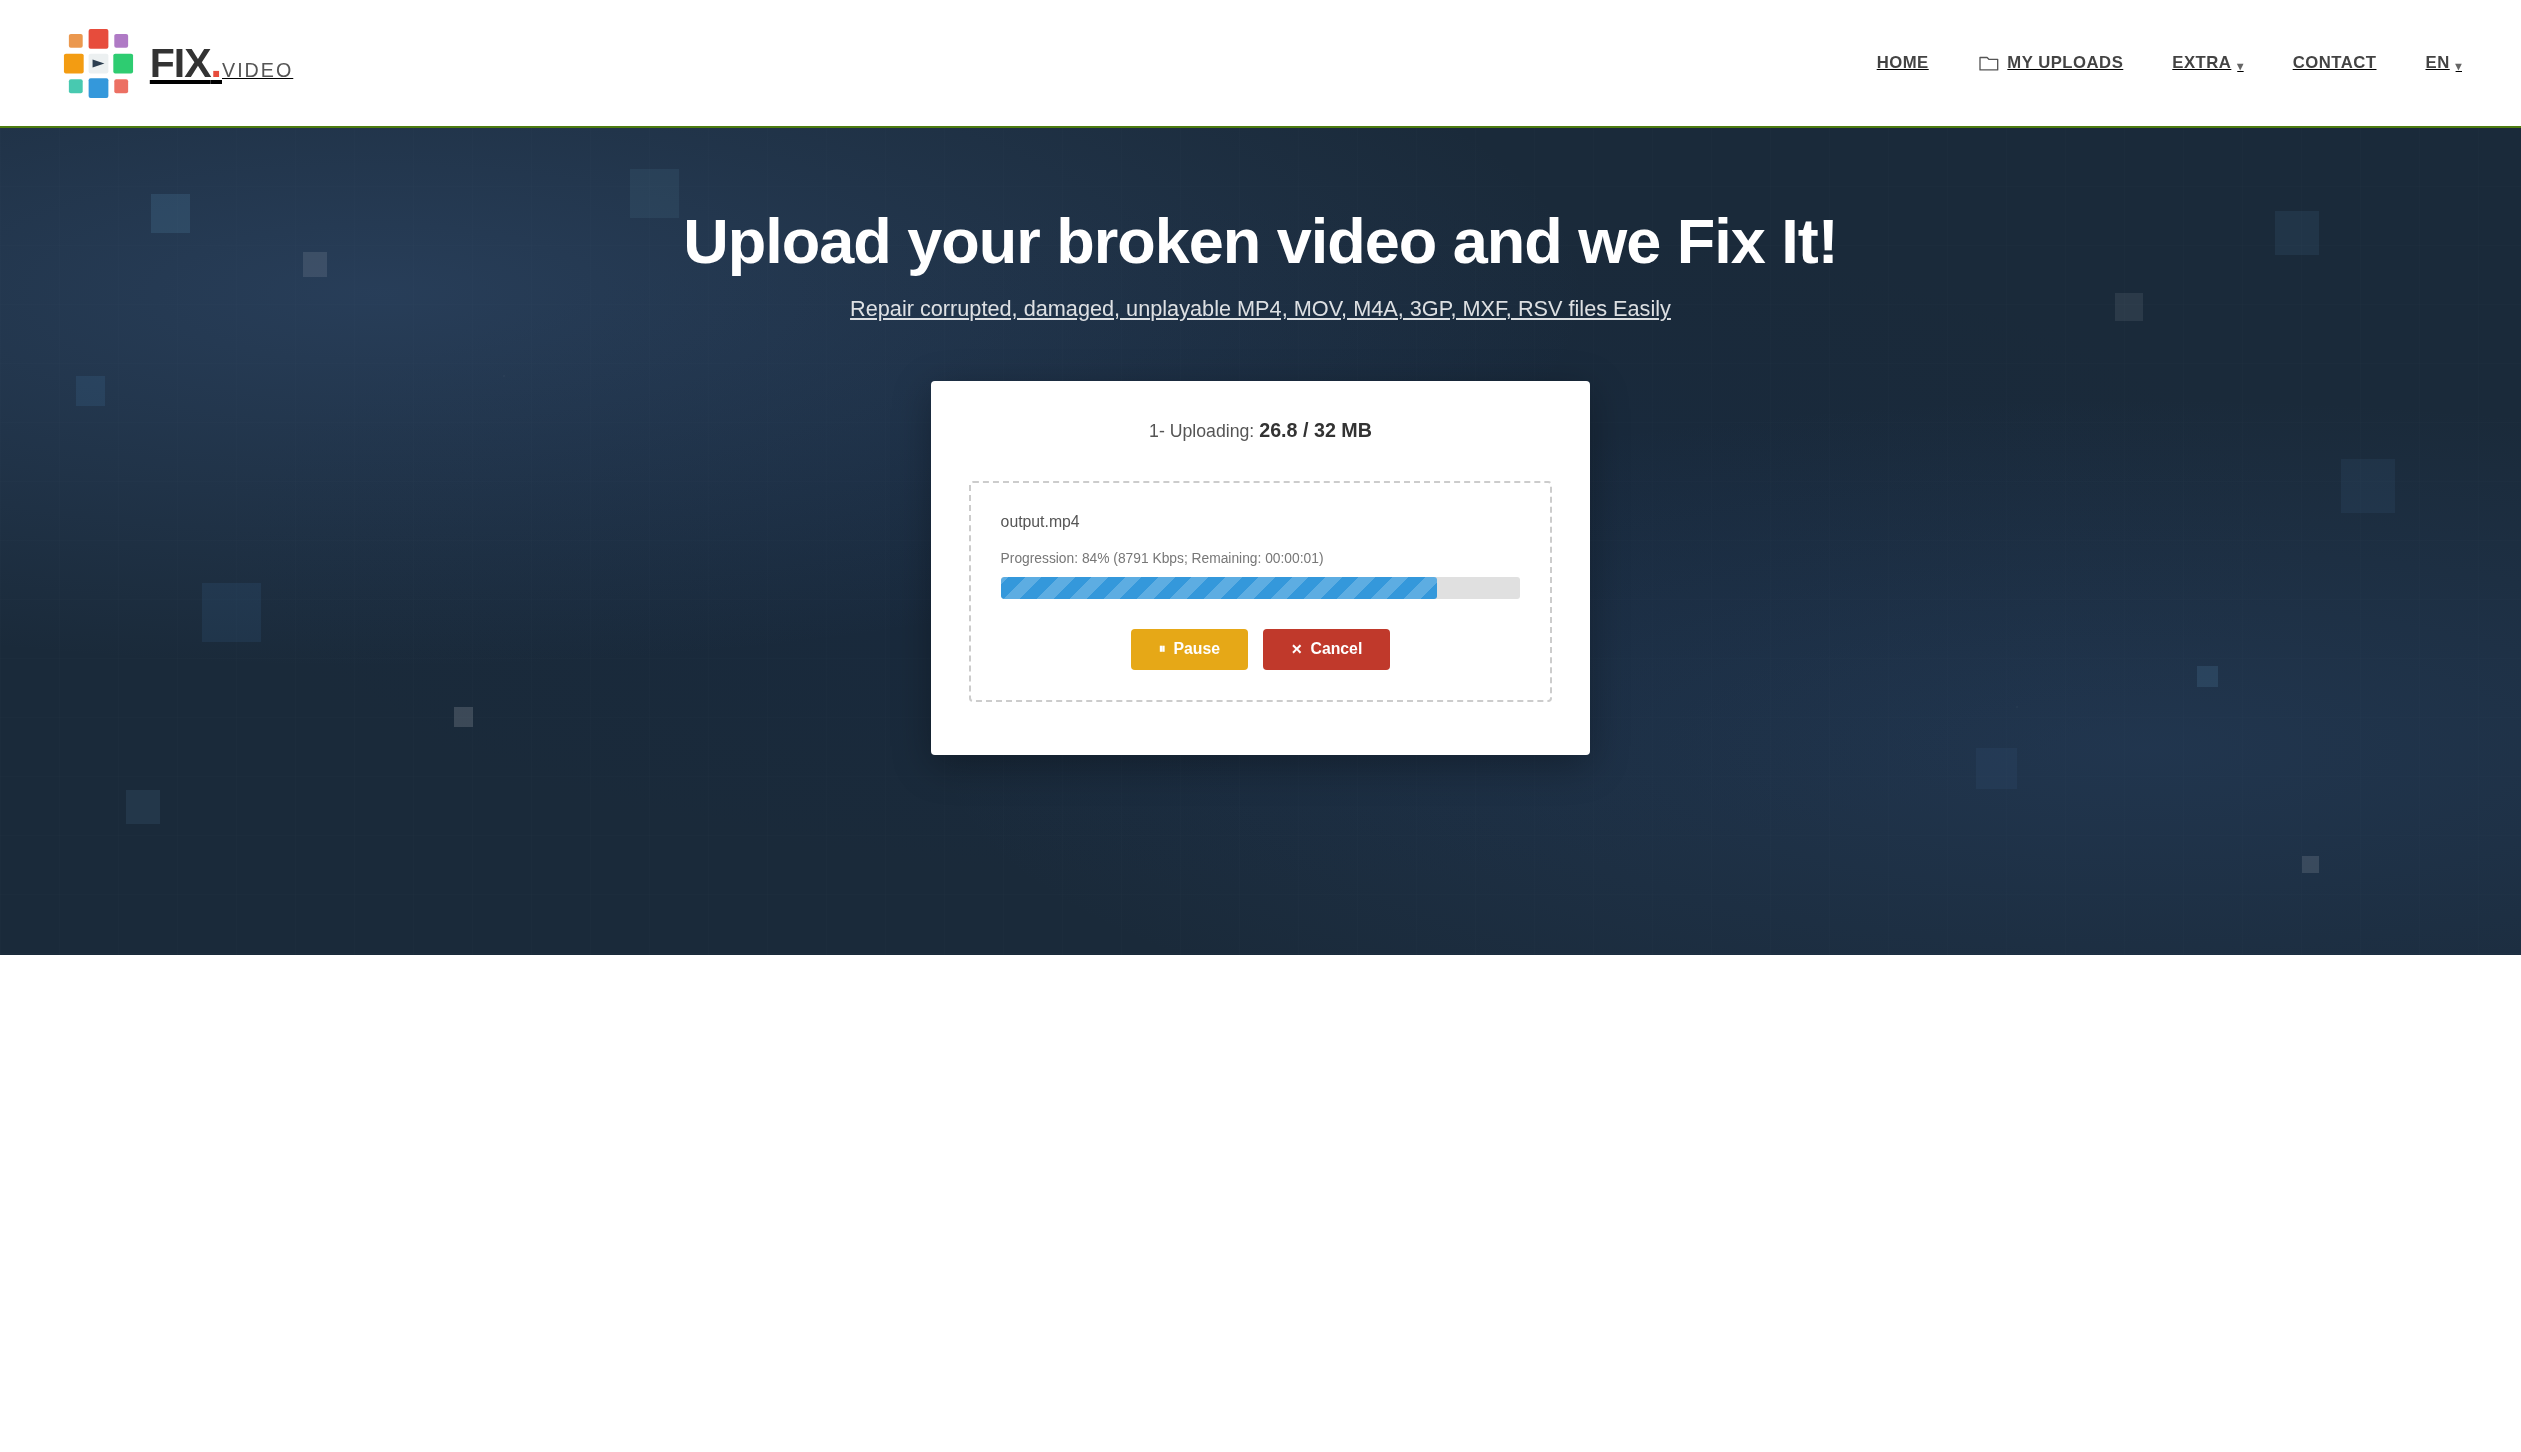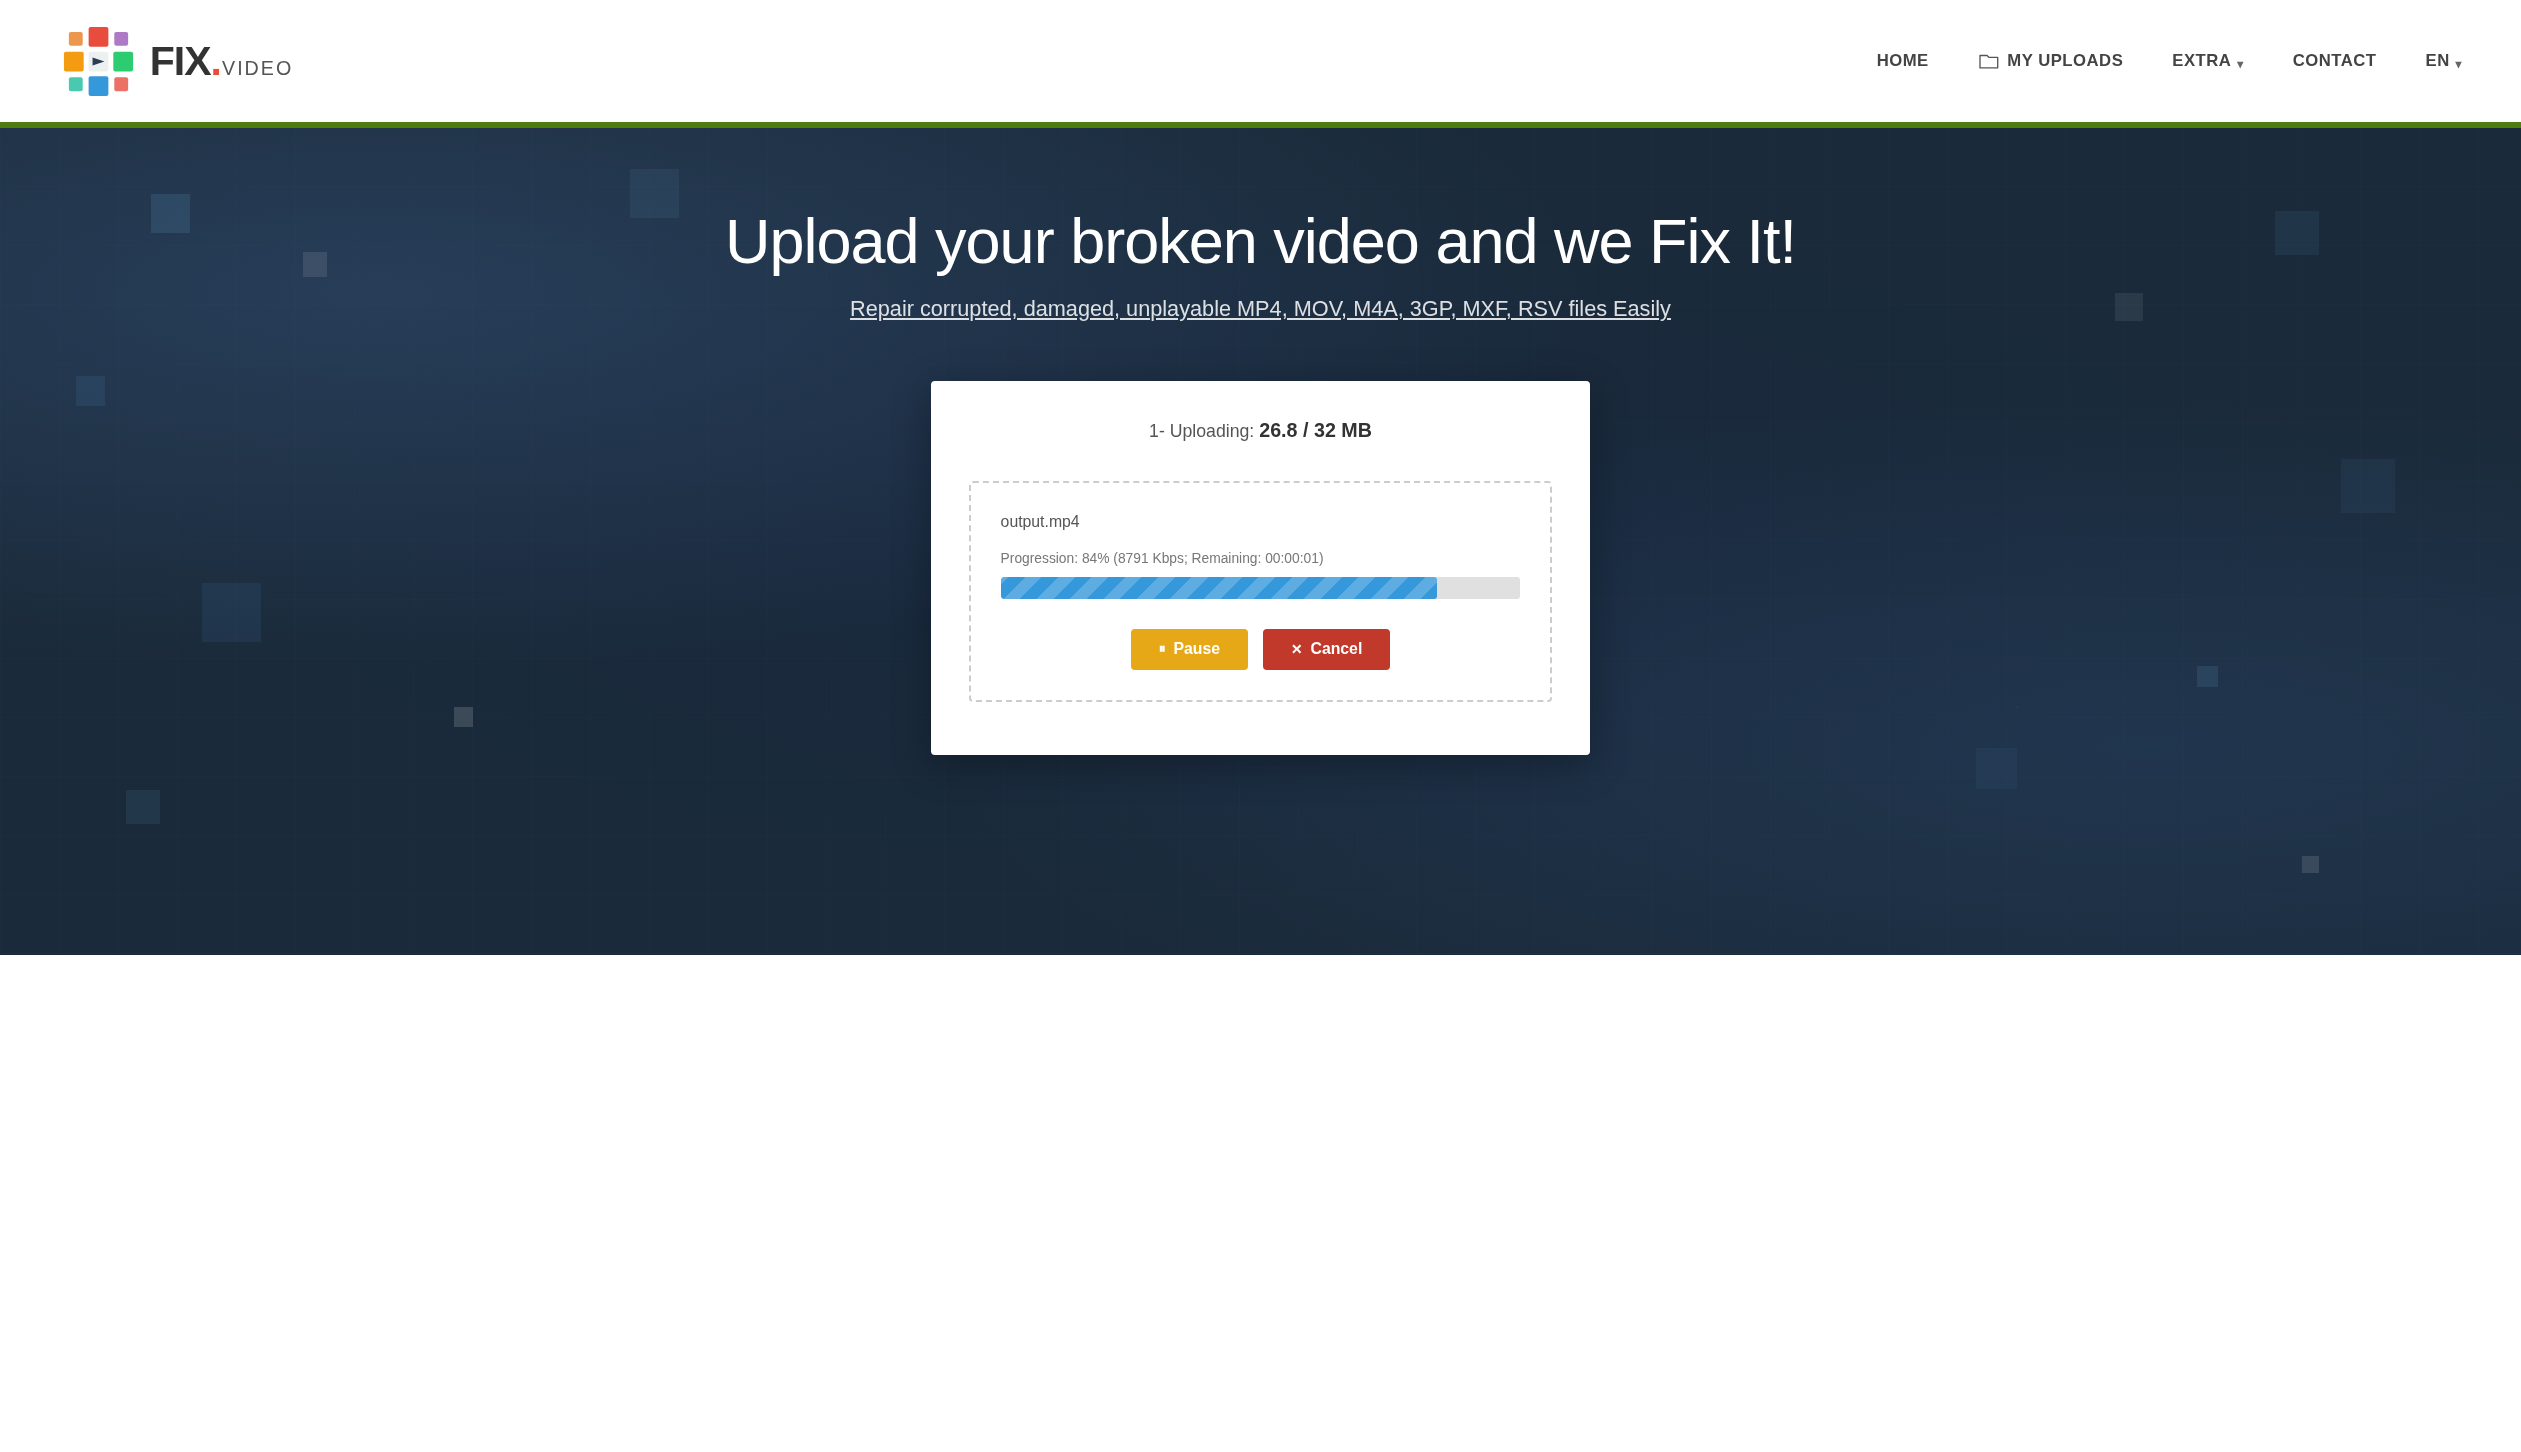--- a/index.html
+++ b/index.html
@@ -11,23 +11,24 @@
     }
 
     
     header {
       background: #fff;
       height: 128px;
       display: flex;
       align-items: center;
       justify-content: space-between;
       padding: 0 59px;
-      border-bottom: 6px solid #4d7c0f;
+      border-bottom: 2px solid #4d7c0f;
       position: relative;
       z-index: 10;
+      text-decoration: underline;
     }
 
     .logo-area {
       display: flex;
       align-items: center;
       gap: 11.8px;
     }
 
     .logo-icon {
       width: 79px;
@@ -135,21 +136,21 @@
 
     .hero-content {
       position: relative;
       z-index: 2;
       text-align: center;
       width: 100%;
     }
 
     .hero-title {
       font-size: 63px;
-      font-weight: 400;
+      font-weight: 700;
       color: #fff;
       margin-bottom: 19.7px;
       letter-spacing: -1px;
       line-height: 1.1;
     }
 
     .hero-subtitle {
       font-size: 21.7px;
       font-weight: 300;
       color: rgba(255,255,255,0.85);

